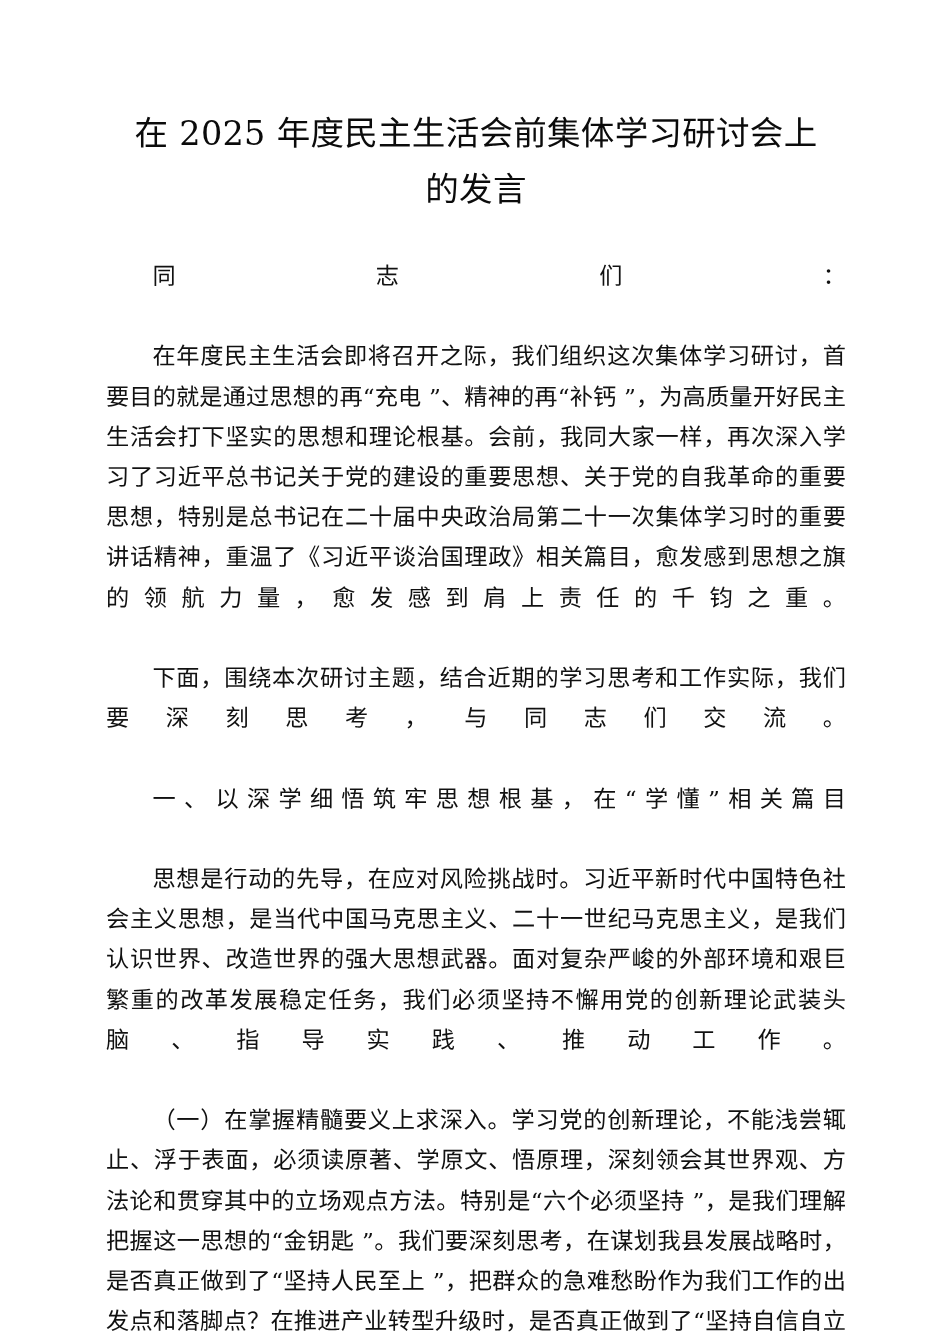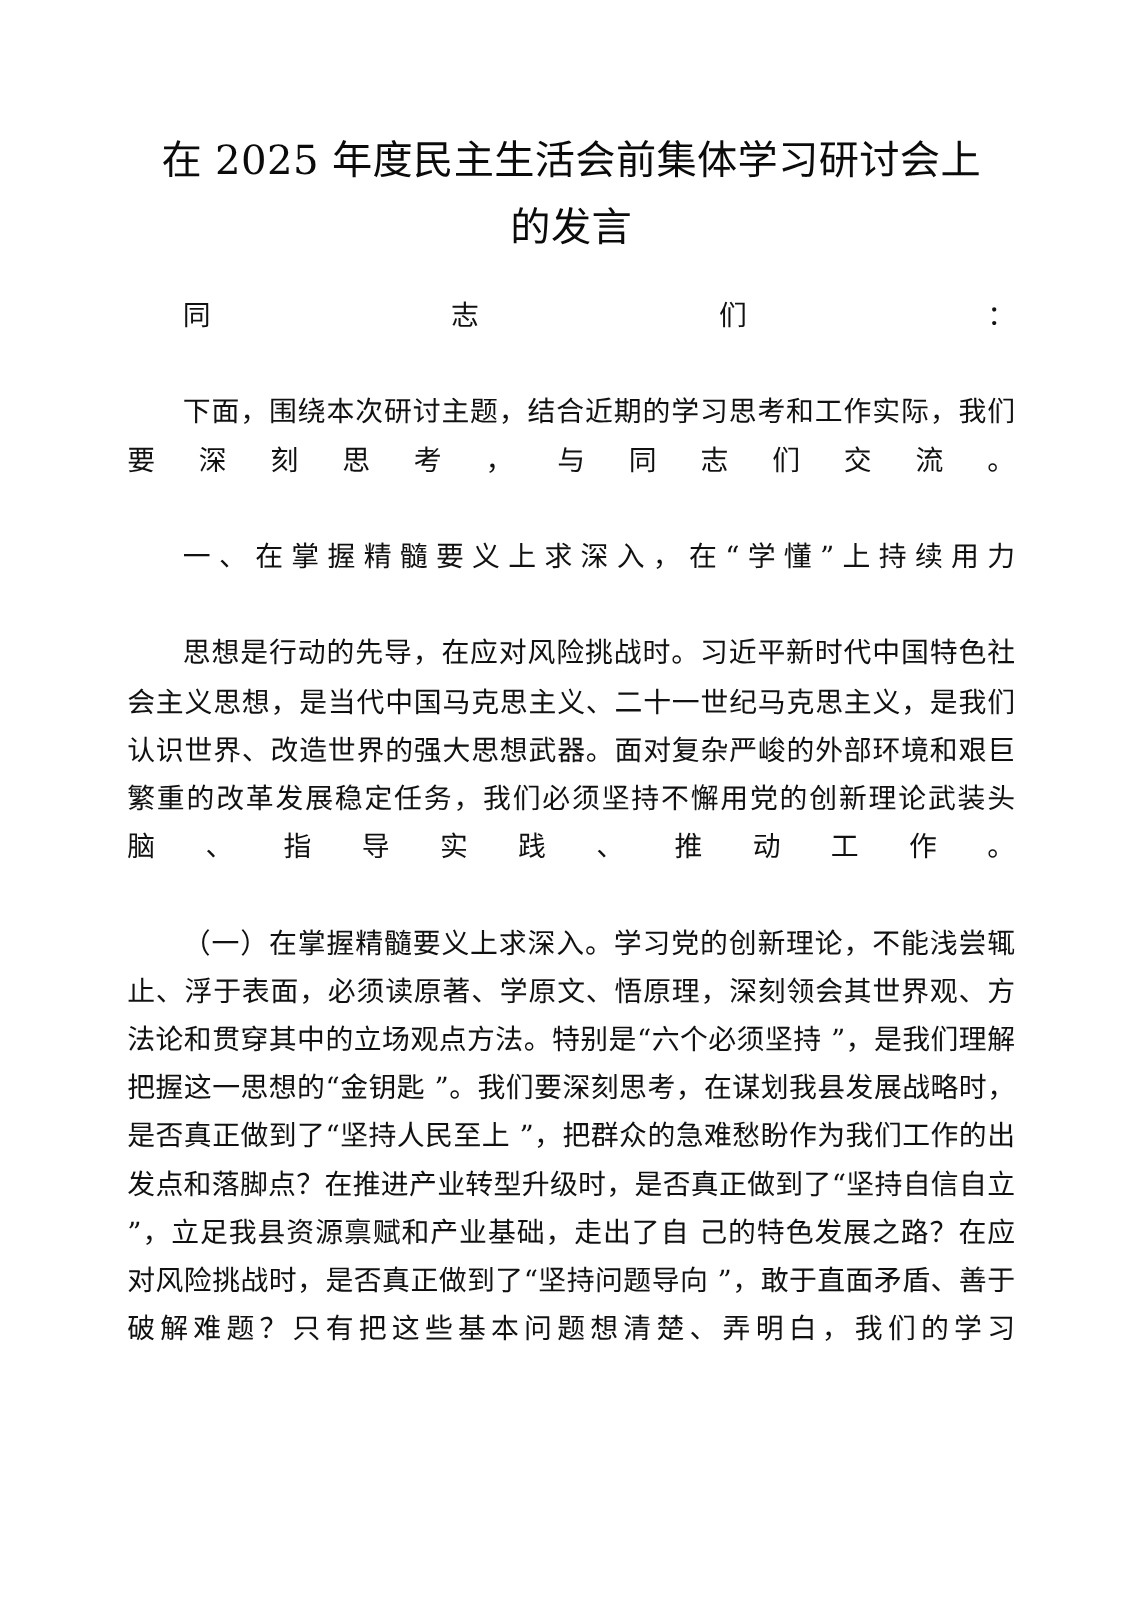--- a/index.html
+++ b/index.html
@@ -56,21 +56,21 @@
     letter-spacing: 0.15px;
     white-space: pre-wrap;
     word-break: break-all;
   }
 
   .para.indent {
     text-indent: 2em;
   }
 
   .para.first-after-title {
-    margin-top: 26px;
+    margin-top: 38px;
   }
 
   
   .para.heading {
     text-indent: 2em;
   }
 
   
   .para:after {
     content: "";
@@ -82,23 +82,24 @@
 <body>
 
 <div class="page">
   <div class="page-body">
 
     <h1 class="doc-title">在 2025 年度民主生活会前集体学习研讨会上
 的发言</h1>
 
     <p class="para indent first-after-title">同志们：</p>
 
+    <p class="para indent">在年度民主生活会即将召开之际，我们组织这次集体学习研讨，首要目的就是通过思想的再“充电 ”、精神的再“补钙 ”，为高质量开好民主生活会打下坚实的思想和理论根基。会前，我同大家一样，再次深入学习了习近平总书记关于党的建设的重要思想、关于党的自我革命的重要思想，特别是总书记在二十届中央政治局第二十一次集体学习时的重要讲话精神，重温了《习近平谈治国理政》相关篇目，愈发感到思想之旗的领航力量，愈发感到肩上责任的千钧之重。</p>
 
     <p class="para indent">下面，围绕本次研讨主题，结合近期的学习思考和工作实际，我们要深刻思考，与同志们交流。</p>
 
-    <p class="para heading">一、在掌握精髓要义上求深入，在“学懂”上持续用力</p>
+    <p class="para heading">一、以深学细悟筑牢思想根基，在“学懂”相关篇目</p>
 
     <p class="para indent">思想是行动的先导，在应对风险挑战时。习近平新时代中国特色社会主义思想，是当代中国马克思主义、二十一世纪马克思主义，是我们认识世界、改造世界的强大思想武器。面对复杂严峻的外部环境和艰巨繁重的改革发展稳定任务，我们必须坚持不懈用党的创新理论武装头脑、指导实践、推动工作。</p>
 
     <p class="para indent">（一）在掌握精髓要义上求深入。学习党的创新理论，不能浅尝辄止、浮于表面，必须读原著、学原文、悟原理，深刻领会其世界观、方法论和贯穿其中的立场观点方法。特别是“六个必须坚持 ”，是我们理解把握这一思想的“金钥匙 ”。我们要深刻思考，在谋划我县发展战略时，是否真正做到了“坚持人民至上 ”，把群众的急难愁盼作为我们工作的出发点和落脚点？在推进产业转型升级时，是否真正做到了“坚持自信自立 ”，立足我县资源禀赋和产业基础，走出了自 己的特色发展之路？在应对风险挑战时，是否真正做到了“坚持问题导向 ”，敢于直面矛盾、善于破解难题？只有把这些基本问题想清楚、弄明白，我们的学习</p>
 
   </div>
 </div>
 
 </body></html>

